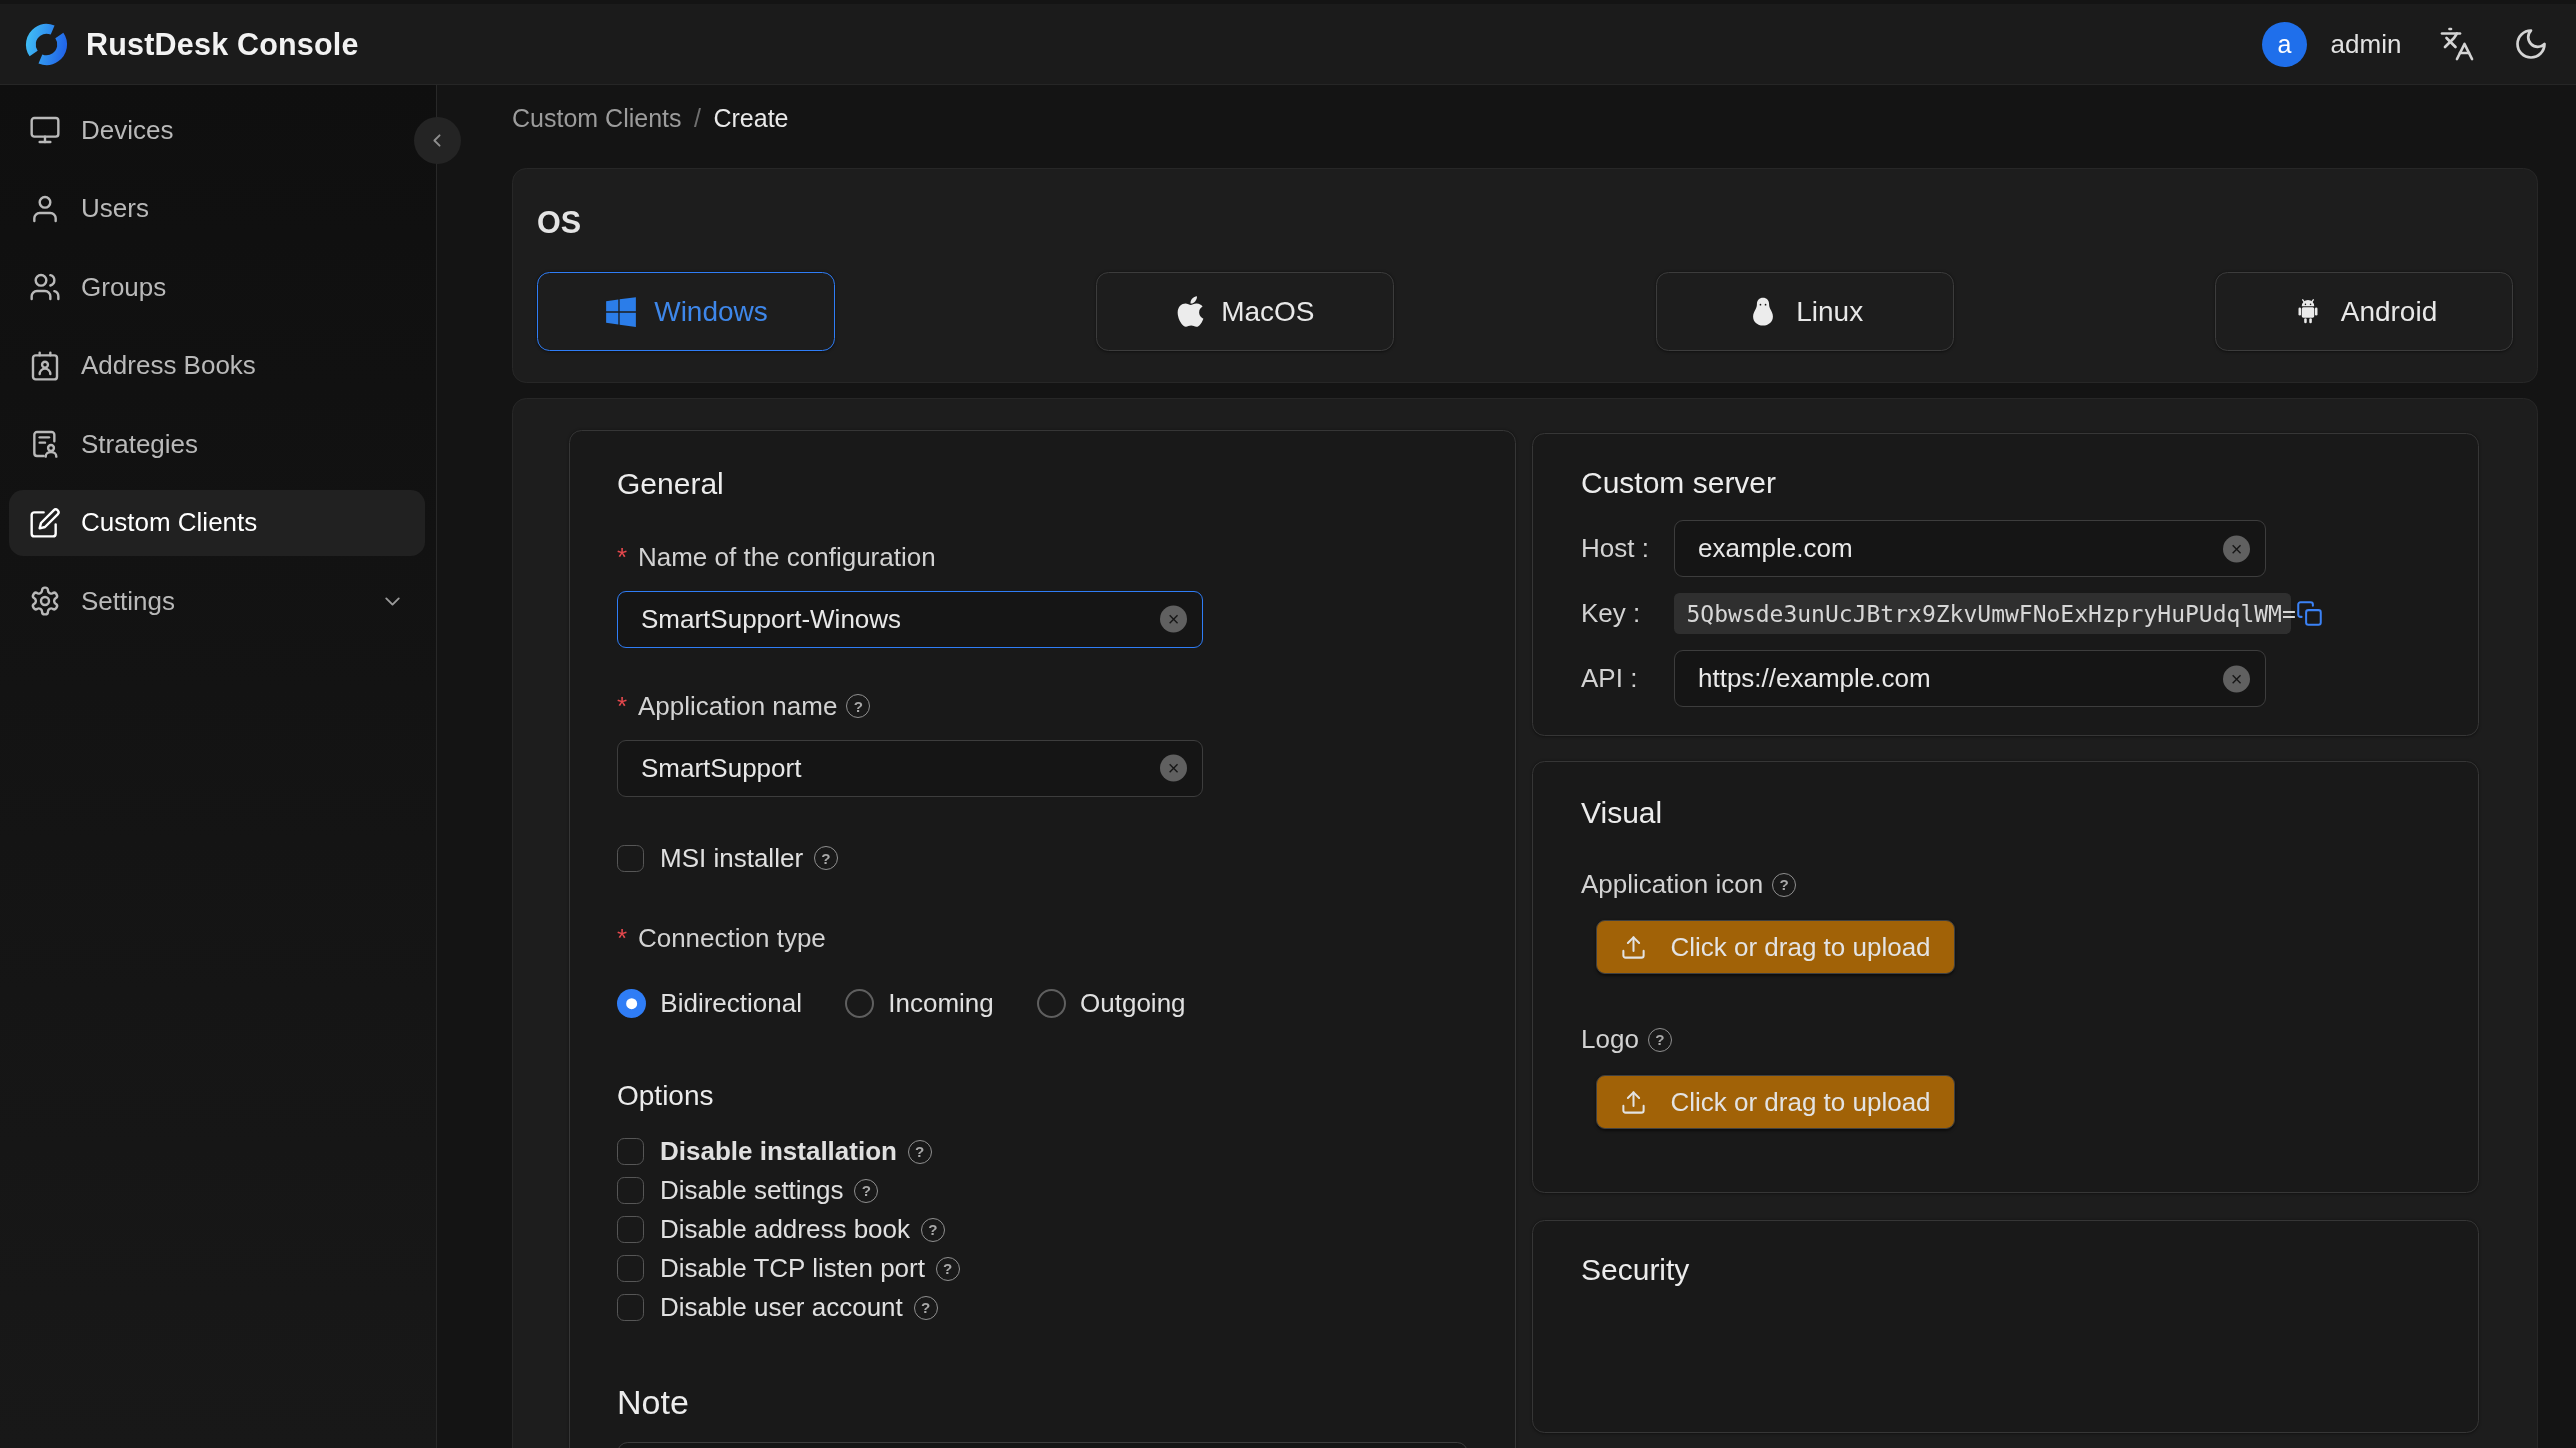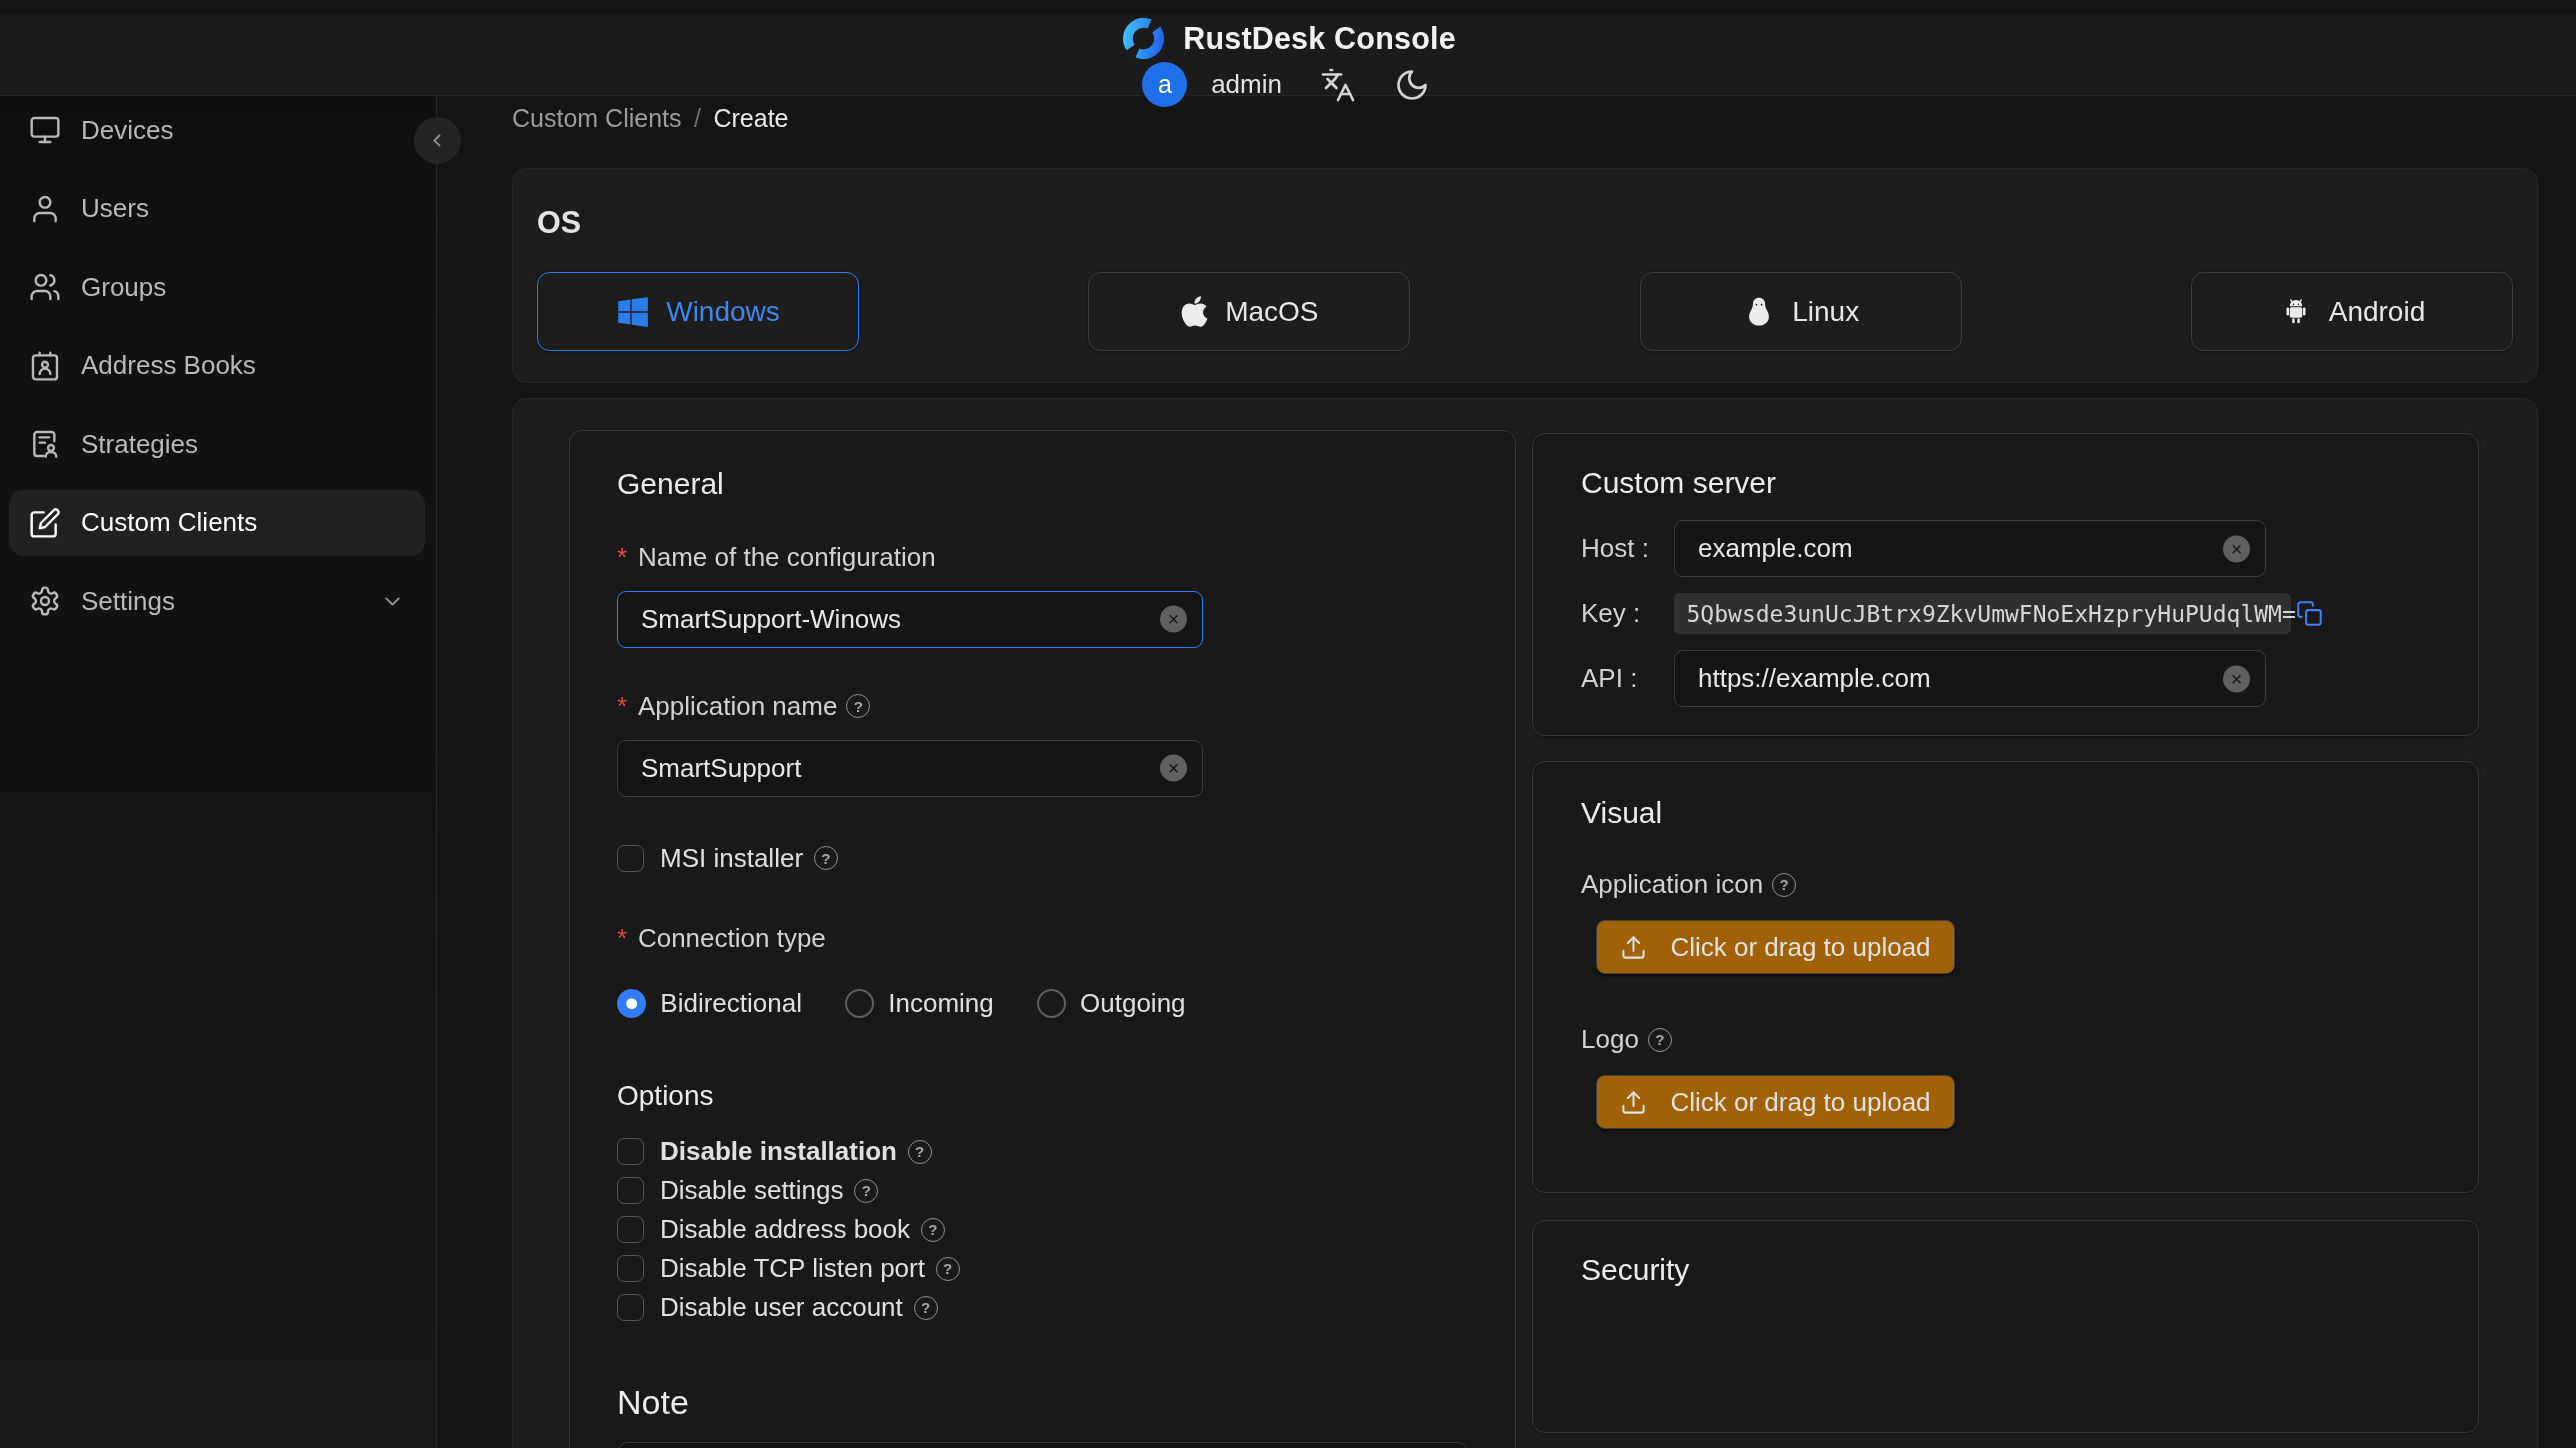--- a/index.html
+++ b/index.html
@@ -5,24 +5,24 @@
   * { margin:0; padding:0; box-sizing:border-box; }
   html,body { width:2576px; height:1448px; overflow:hidden; }
   body {
     background:#141414;
     font-family:"Liberation Sans", sans-serif;
     color:#e6e6e6;
     position:relative;
   }
   
   .header {
-    position:absolute; top:15px; left:0; width:2576px; height:81px;
+    position:absolute; top:4px; left:0; width:2576px; height:81px;
     background:#1b1b1b; border-bottom:0.9px solid #262626;
     display:flex; align-items:center; justify-content:space-between;
-    padding:0 23px; z-index:10;flex-direction:column;
+    padding:0 23px; z-index:10;
   }
   .brand { display:flex; align-items:center; gap:16px; }
   .app-title { font-size:30.5px; font-weight:700; color:#f2f2f2; letter-spacing:0.2px; }
   .header-right { display:flex; align-items:center; gap:38px; padding-right:3.6px; }
   .avatar {
     width:45px; height:45px; border-radius:50%; background:#1f6feb;
     display:flex; align-items:center; justify-content:center;
     color:#fff; font-size:25px;
   }
   .username { font-size:26px; color:#e2e2e2; margin-left:-14.3px; }
@@ -57,21 +57,21 @@
   .bc-current { color:#e9e9e9; }
 
   .panel {
     position:absolute; background:#1d1d1d; border:0.9px solid #272727;
     border-radius:14.3px;
   }
   .panel-os { left:75px; top:87px; width:2026px; height:215px; padding:0 24px; }
   .panel-title { font-size:30.5px; font-weight:600; color:#e4e4e4; margin-top:36px; }
   .os-row { display:flex; justify-content:space-between; margin-top:32px; }
   .os-btn {
-    width:322px; height:79px; border-radius:12.5px;
+    width:298px; height:79px; border-radius:12.5px;
     background:#1d1d1d; border:1.3px solid #3c3c3c;
     box-shadow:0 0.9px 2.7px rgba(0,0,0,.45);
     display:flex; align-items:center; justify-content:center; gap:16px;
     color:#e8e8e8; font-size:28px; cursor:pointer;
   }
   .os-btn.selected { border:1.8px solid #2f7df6; color:#3e87ea; }
 
   .panel-form { left:75px; top:317px; width:2026px; height:1255px; }
   .card {
     position:absolute; background:#191919; border:0.9px solid #363636;

